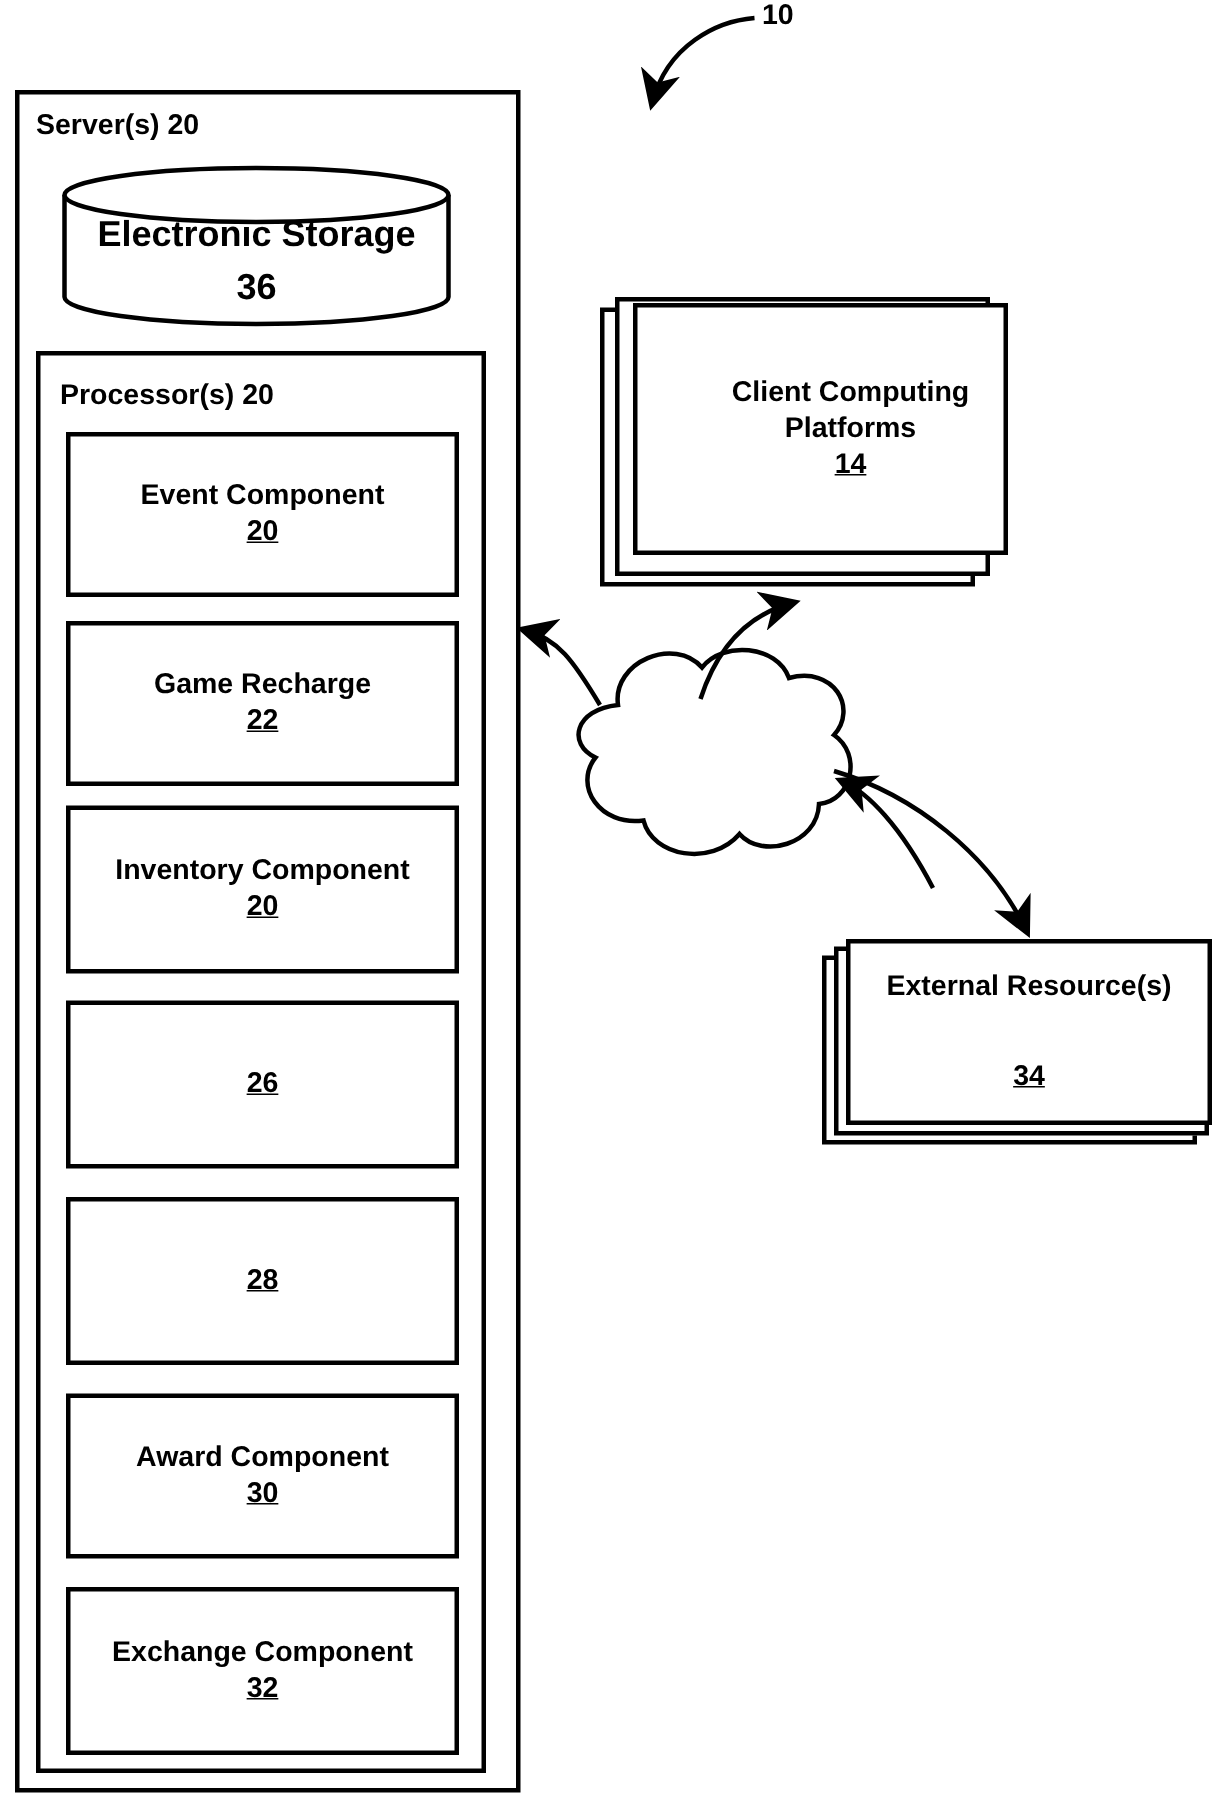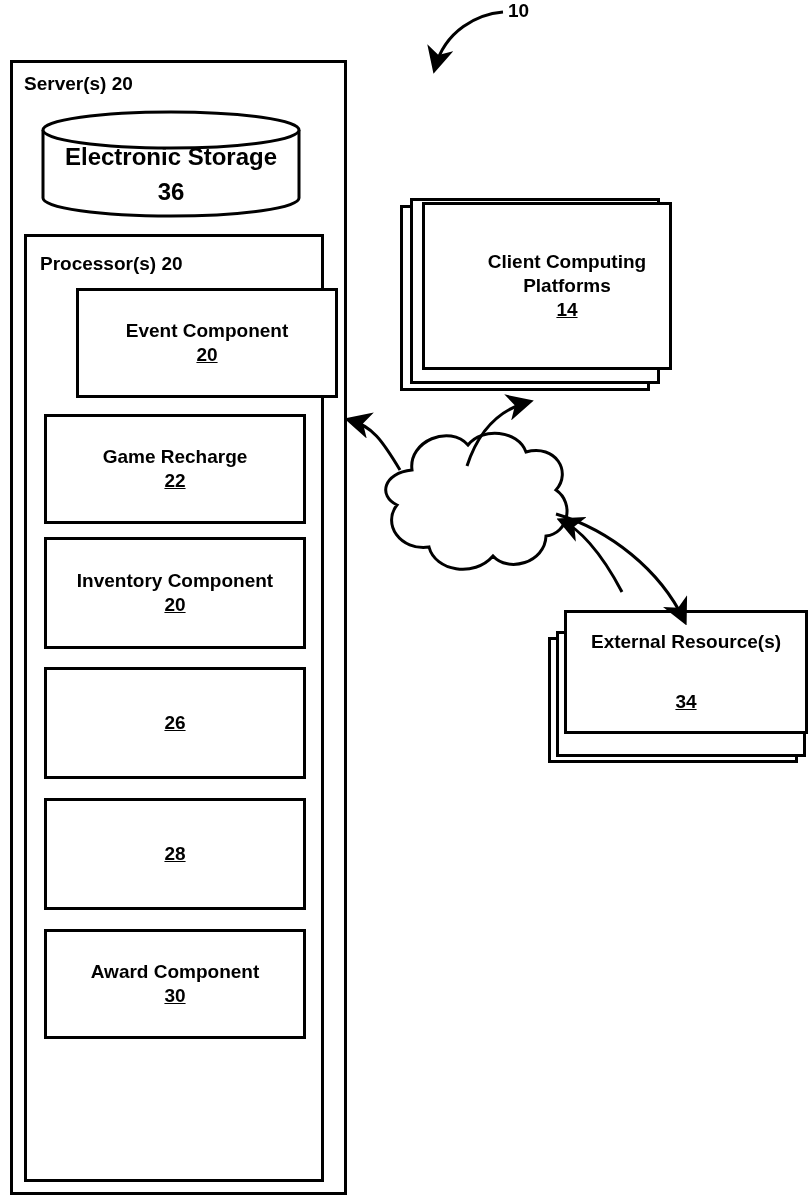--- a/index.html
+++ b/index.html
@@ -91,21 +91,21 @@
     left: 40px;
     top: 253px;
     font-size: 19px;
     font-weight: bold;
   }
   .component {
     left: 44px;
     width: 262px;
     font-size: 19px;
   }
-  #comp-0 { top: 288px; height: 110px; margin-left: 32px; }
+  #comp-0 { top: 288px; height: 110px; }
   #comp-1 { top: 414px; height: 110px; }
   #comp-2 { top: 537px; height: 112px; }
   #comp-3 { top: 667px; height: 112px; }
   #comp-4 { top: 798px; height: 112px; }
   #comp-5 { top: 929px; height: 110px; }
   #comp-6 { top: 1058px; height: 112px; }
 
   
   .stack-back {
     position: absolute;
@@ -120,21 +120,21 @@
     top: 202px;
     width: 250px;
     height: 168px;
     font-size: 19px;
     padding-left: 40px;
   }
   #ext-back2 { left: 548px; top: 637px; width: 250px; height: 126px; }
   #ext-back1 { left: 556px; top: 631px; width: 250px; height: 126px; }
   #ext-front {
     left: 564px;
-    top: 610px;
+    top: 626px;
     width: 244px;
     height: 124px;
     font-size: 19px;
     gap: 36px;
   }
   #figure-number {
     position: absolute;
     left: 508px;
     top: 0px;
     font-size: 19px;
@@ -185,20 +185,24 @@
   </div>
   <div class="node component" id="comp-3">
     <div class="num">26</div>
   </div>
   <div class="node component" id="comp-4">
     <div class="num">28</div>
   </div>
   <div class="node component" id="comp-5">
     <div>Award Component</div>
     <div class="num">30</div>
+  </div>
+  <div class="node component" id="comp-6">
+    <div>Exchange Component</div>
+    <div class="num">32</div>
   </div>
 
   <div class="stack-back" id="client-back2"></div>
   <div class="stack-back" id="client-back1"></div>
   <div class="node" id="client-front">
     <div>Client Computing Platforms</div>
     <div class="num">14</div>
   </div>
 
   <div class="stack-back" id="ext-back2"></div>

